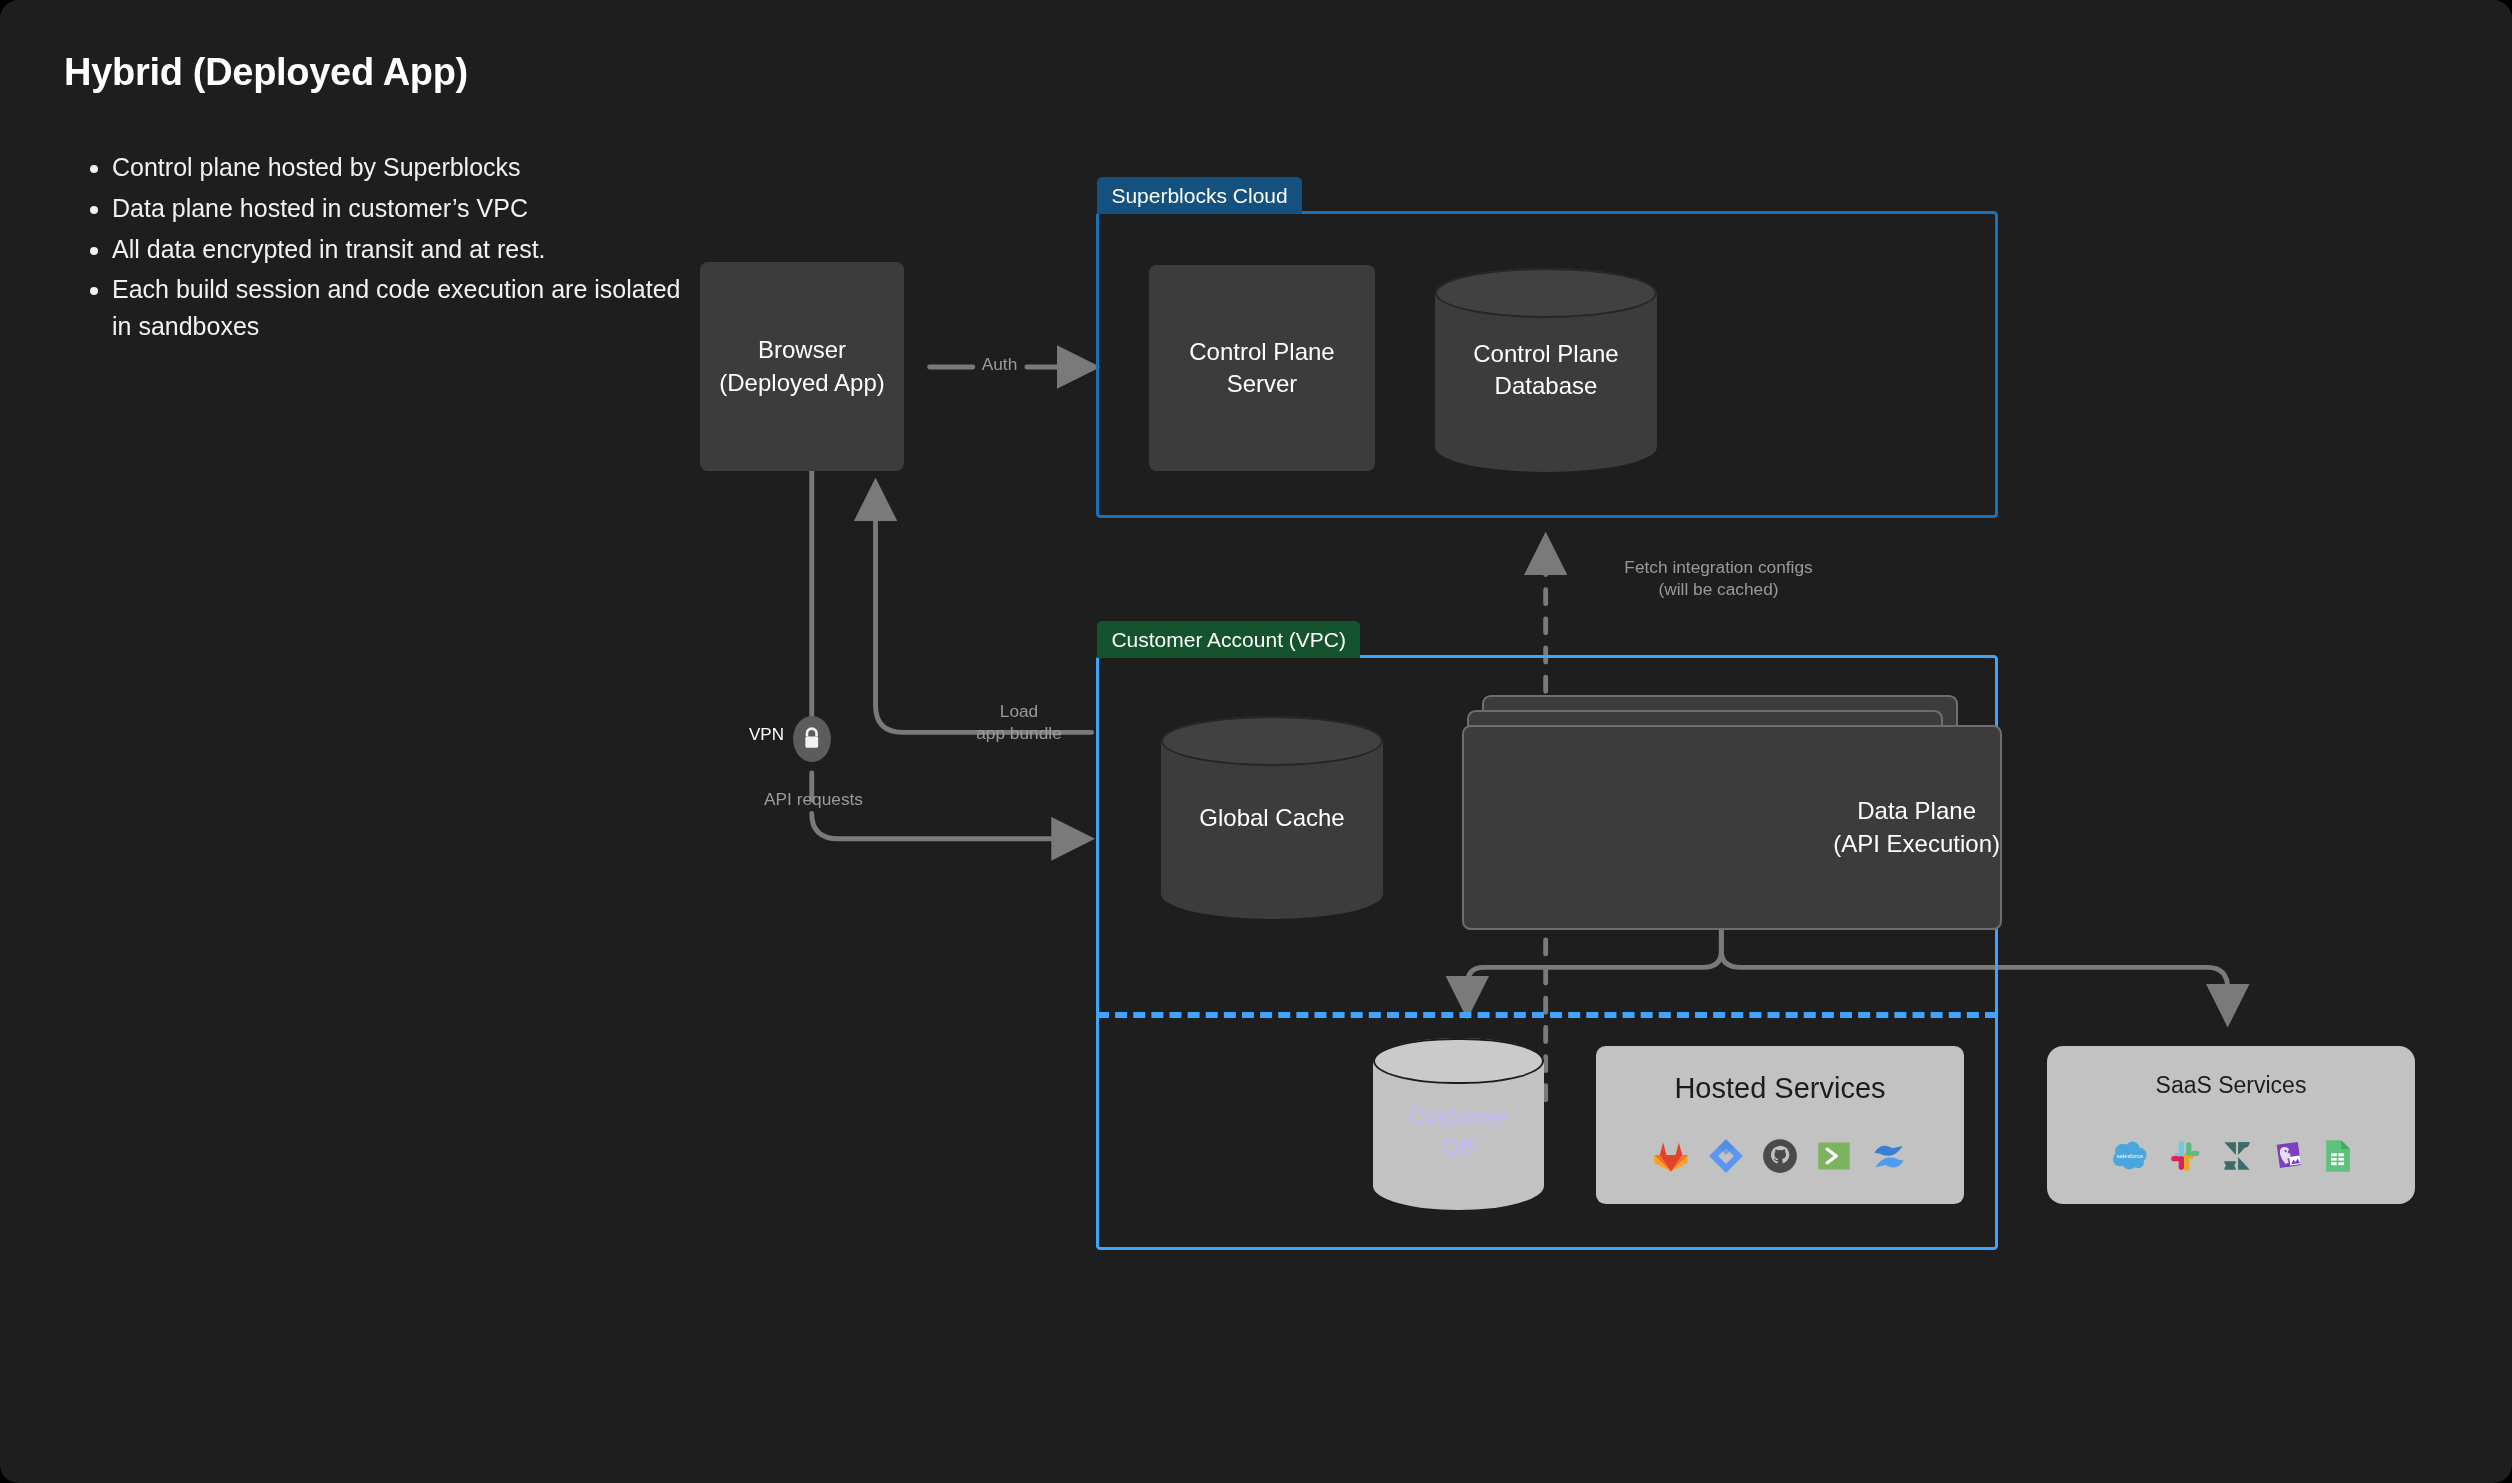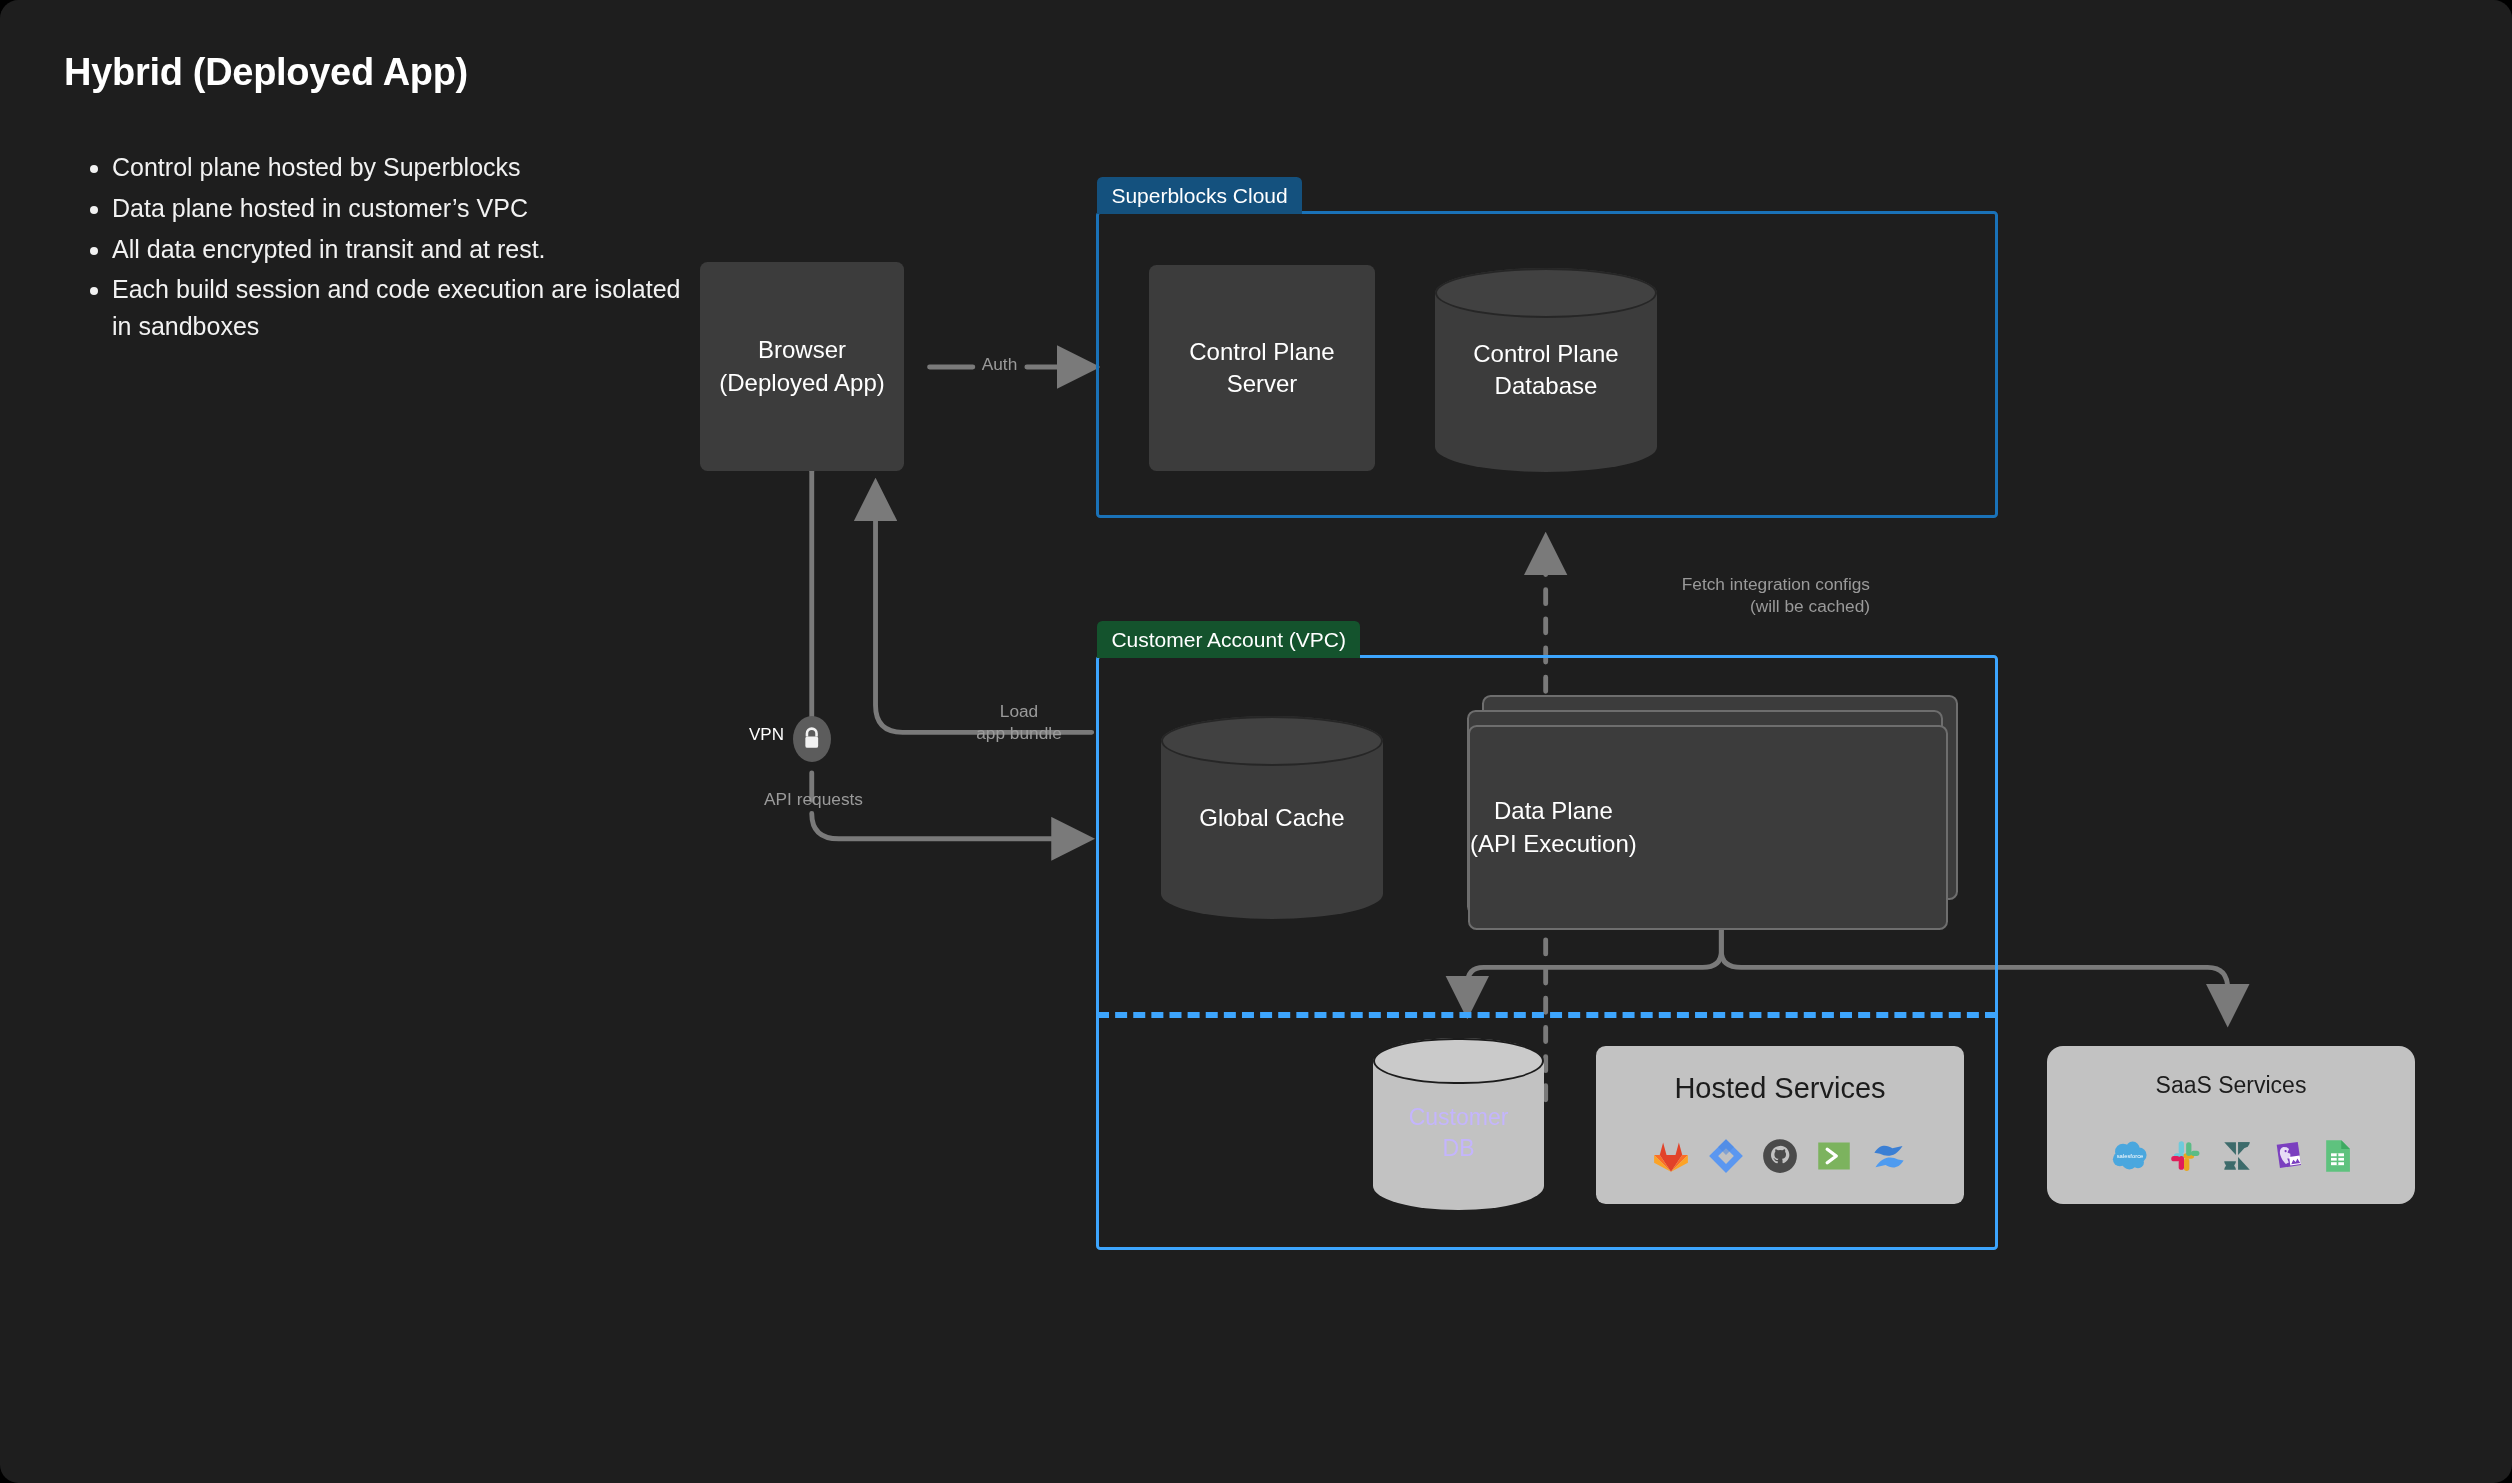--- a/index.html
+++ b/index.html
@@ -81,21 +81,21 @@
   <div class="wlab" style="left:749px;top:725px;">VPN</div>
   <div style="position:absolute;left:793px;top:716px;width:38px;height:46px;background:#5c5c5c;border-radius:50%;
               display:flex;align-items:center;justify-content:center;">
     <svg width="19.5" height="24" viewBox="0 0 24 30">
       <path d="M6 12 V8 a6 6 0 0 1 12 0 v4" fill="none" stroke="#f2f2f2" stroke-width="3.2"></path>
       <rect x="4" y="12" width="16" height="14" rx="2.4" fill="#f2f2f2"></rect>
     </svg>
   </div>
 
   <div class="elab" style="left:951px;top:354px;width:97px;">Auth</div>
-  <div class="elab" style="left:1567px;top:574px;width:303px;text-align:right;">
+  <div class="elab" style="left:1567px;top:557px;width:303px;">
     <div>Fetch integration configs</div>
     <div>(will be cached)</div>
   </div>
   <div class="elab" style="left:938px;top:701px;width:162px;">
     <div>Load</div>
     <div>app bundle</div>
   </div>
   <div class="elab" style="left:727px;top:789px;width:173px;">API requests</div>
 
   <div class="node darkbox" style="left:700px;top:262px;width:204px;height:209px;">
@@ -141,21 +141,21 @@
     <div class="body" style="background:#3c3c3c;border-radius:111px/25px;"></div>
     <div class="top" style="background:#414141;border:2.7px solid #262626;height:50px;border-radius:111px/25px;box-sizing:border-box;"></div>
     <div class="lbl">
       <div style="font-size:24px;color:#fff;">Global Cache</div>
     </div>
   </div>
 
   <div class="stack" style="left:1452px;top:695px;width:505px;height:235px;">
     <div class="sheet" style="left:30px;top:0;width:476px;height:205px;"></div>
     <div class="sheet" style="left:15px;top:15px;width:476px;height:205px;"></div>
-    <div class="sheet" style="left:16px;top:30px;width:480px;height:205px;display:flex;align-items:center;justify-content:flex-start;">
+    <div class="sheet" style="left:10px;top:30px;width:540px;height:205px;display:flex;align-items:center;justify-content:flex-end;">
       <div style="line-height:1.34;font-size:24px;color:#fff;text-align:center;">
         <div>Data Plane</div>
         <div>(API Execution)</div>
       </div>
     </div>
   </div>
 
 
   <div class="cyl" style="left:1373px;top:1038px;width:171px;height:172px;">
     <div class="body" style="background:#c2c2c2;border-radius:85px/24px;"></div>

